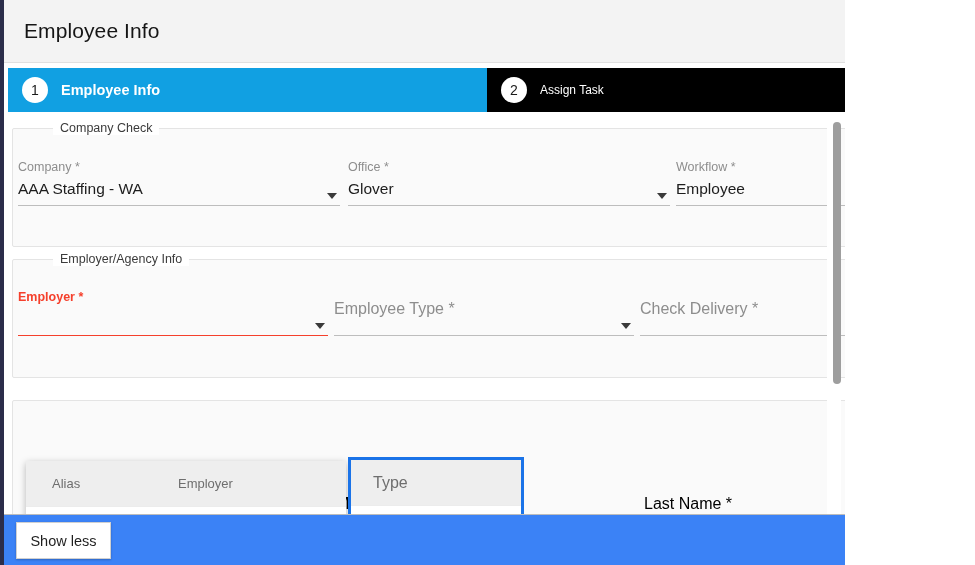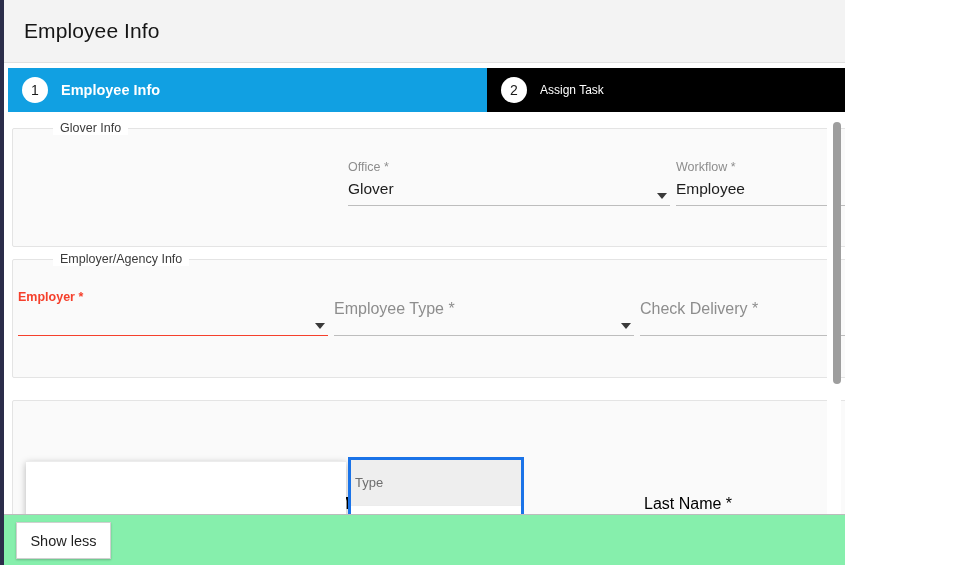--- a/index.html
+++ b/index.html
@@ -218,22 +218,22 @@
     width: 176px; height: 141px;
     background: #ffffff;
     border: 3px solid #1a73e8;
     z-index: 22;
   }
   .td-head {
     height: 45px;
     background: #eeeeee;
     display: flex;
     align-items: center;
-    padding-left: 4px;
-    font-size: 13px;
+    padding-left: 22px;
+    font-size: 16px;
     color: #6e6e6e;
   }
   .td-row {
     height: 43px;
     display: flex;
     align-items: center;
     padding-left: 22px;
     font-size: 15px;
     color: #2c2c2c;
     background: #ffffff;
@@ -257,21 +257,21 @@
     border-radius: 4px;
     z-index: 27;
     cursor: pointer;
   }
 
   
   .footer {
     position: absolute;
     left: 4px; bottom: 0;
     width: 971px; height: 51px;
-    background: #86efac;
+    background: #3b82f6;
     border-top: 1px solid #bcbcbc;
     z-index: 40;
   }
   .btn-showless {
     position: absolute;
     left: 12px; top: 7px;
     width: 95px; height: 37px;
     background: #ffffff;
     border: 1px solid #d0d0d0;
     box-shadow: 0 1px 2px rgba(0,0,0,.22);
@@ -315,23 +315,29 @@
     </div>
     <div class="tab inactive">
       <div class="tab-num">2</div>
       <div class="tab-label">Assign Task</div>
     </div>
   </div>
 
   <div class="body-area">
 
     <div class="card" id="card-company">
-      <div class="legend">Glover Info</div>
-    </div>
-
+      <div class="legend">Company Check</div>
+    </div>
+
+    <div class="field" id="f-company">
+      <div class="flabel">Company *</div>
+      <div class="fvalue">AAA Staffing - WA</div>
+      <div class="caret"></div>
+      <div class="fline"></div>
+    </div>
 
     <div class="field" id="f-office">
       <div class="flabel">Office *</div>
       <div class="fvalue">Glover</div>
       <div class="caret"></div>
       <div class="fline"></div>
     </div>
 
     <div class="field" id="f-workflow">
       <div class="flabel">Workflow *</div>
@@ -362,20 +368,24 @@
       <div class="fline"></div>
     </div>
 
     <div class="card" id="card-personal"></div>
 
     <div class="name-field" id="f-first">First Name *</div>
     <div class="name-field" id="f-middle">Middle Name</div>
     <div class="name-field" id="f-last">Last Name *</div>
 
     <div class="dropdown-employer">
+      <div class="dd-head">
+        <div class="dd-cell col-alias">Alias</div>
+        <div class="dd-cell col-employer">Employer</div>
+      </div>
       <div class="dd-row">
         
         
       </div>
 
     </div>
 
     <div class="dropdown-type">
       <div class="td-head">Type</div>
       <div class="td-row">Employer</div>

